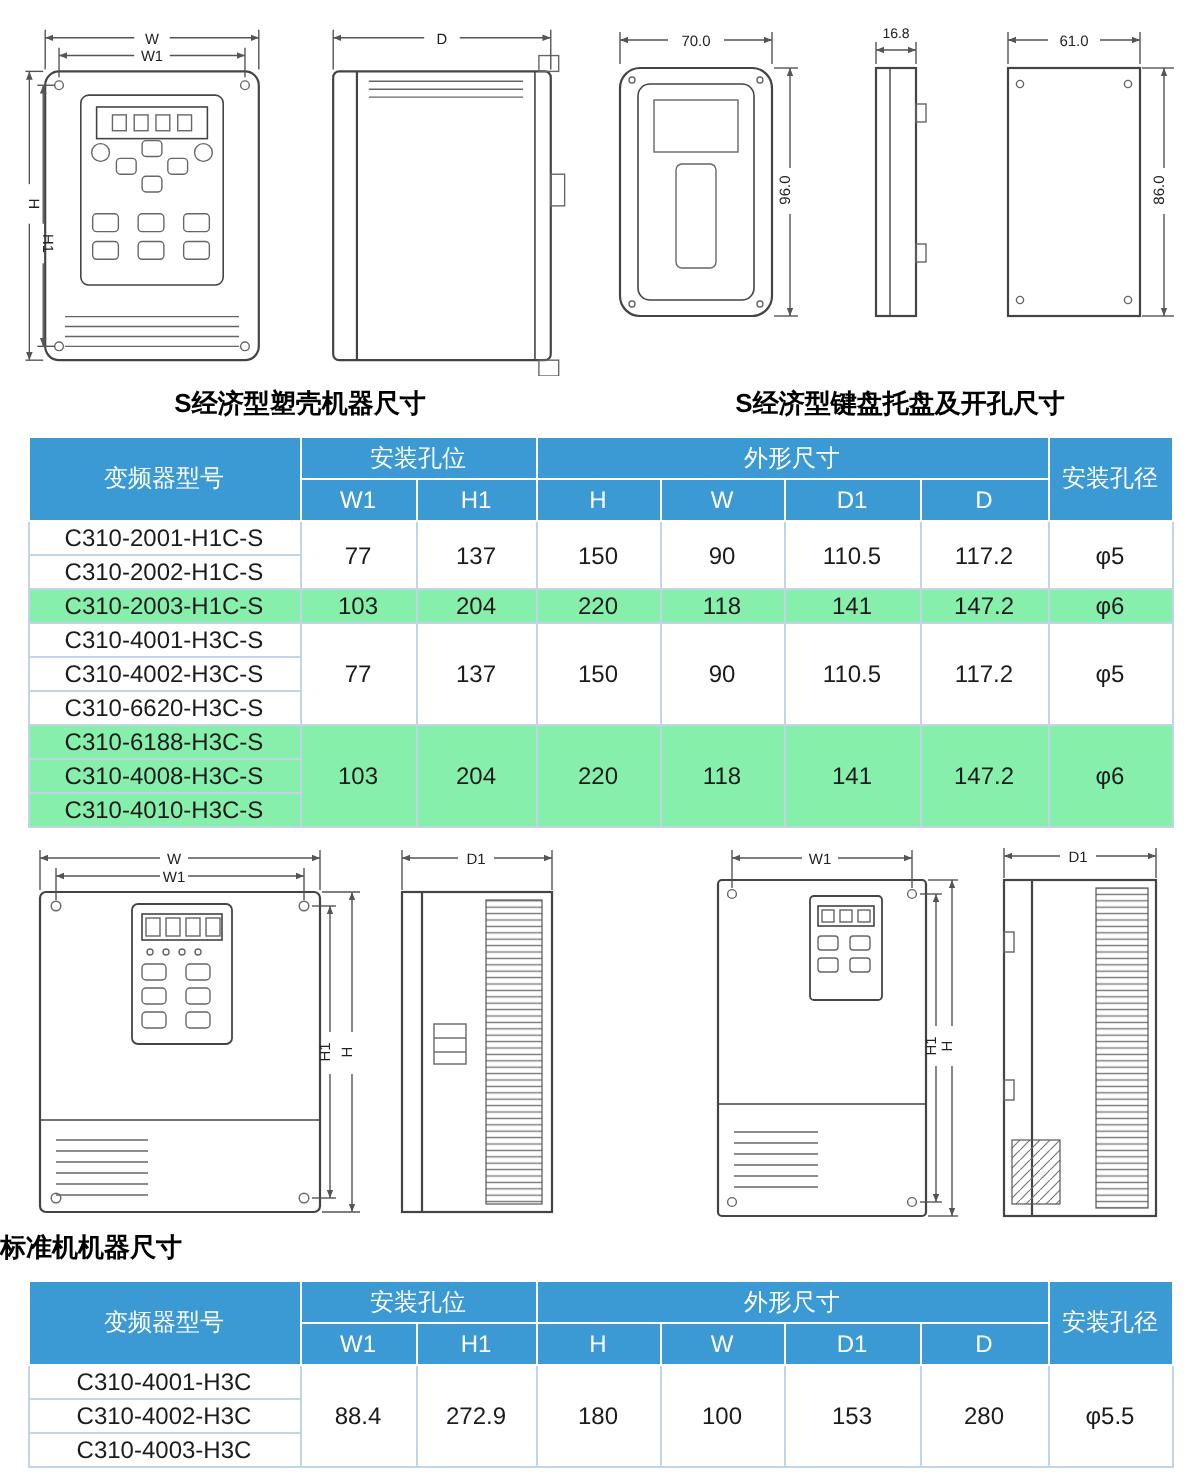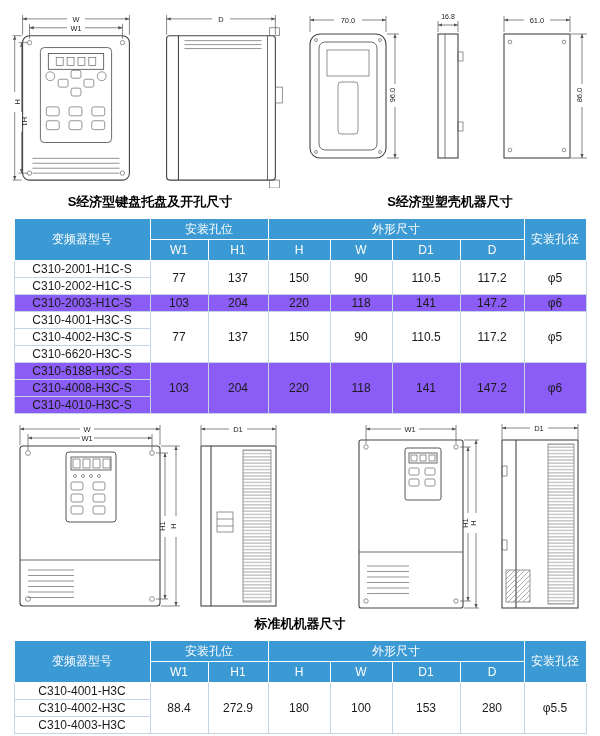--- a/index.html
+++ b/index.html
@@ -19,33 +19,33 @@
   .kp-group { display:flex; gap:24px; margin-top:4px; }
   svg { display:block; }
   svg text { font-family:"Liberation Sans", sans-serif; font-size:7.5px; fill:#222; text-anchor:middle; }
   .outline { stroke:#444; fill:none; stroke-width:1.1; }
   .detail  { stroke:#666; fill:none; stroke-width:0.7; }
   .dim     { stroke:#555; fill:none; stroke-width:0.7; }
 
   
   .cap-row { display:flex; margin-top:5px; }
   .cap { flex:1; text-align:center; font-size:13px; font-weight:700; color:#000; }
-  .cap-single { margin-top:3px; text-align:center; font-size:13px; font-weight:700; color:#000; }
+  .cap-single { margin-top:3px; font-size:13px; font-weight:700; color:#000; }
 
   
   .dim-table { border-collapse:collapse; table-layout:fixed; width:572px; margin:7px auto 4px; font-size:12px; }
   .dim-table th {
     background:#3b99d4; color:#fff; font-weight:400;
     border:1px solid #fff; height:21px; padding:0 2px; text-align:center;
   }
   .dim-table td {
     border:1px solid #c2d4e6; background:#fff; text-align:center;
     height:17px; padding:0 2px; color:#1b1b1b;
   }
-  .dim-table tr.tint td { background:#8b5cf6; }
+  .dim-table tr.tint td { background:#86efac; }
 </style>
 </head>
 <body>
 
 <div class="page">
 
   <svg style="position:absolute;width:0;height:0" aria-hidden="true">
     <defs>
       <marker id="arw" markerWidth="7" markerHeight="7" refX="6" refY="3" orient="auto-start-reverse">
         <path d="M0,0.6 L6,3 L0,5.4 z" fill="#555"></path>
@@ -208,22 +208,22 @@
           <line x1="88" y1="22" x2="88" y2="72" marker-start="url(#arw)"></line>
           <line x1="88" y1="95" x2="88" y2="146" marker-end="url(#arw)"></line>
         </g>
         <text x="43" y="11">61.0</text>
         <text transform="rotate(-90 88 83)" x="88" y="83">86.0</text>
       </svg>
     </div>
   </div>
 
   <div class="cap-row">
+    <div class="cap">S经济型塑壳机器尺寸</div>
     <div class="cap">S经济型键盘托盘及开孔尺寸</div>
-    <div class="cap">S经济型塑壳机器尺寸</div>
   </div>
 
   <table class="dim-table">
     <colgroup>
       <col style="width:136px">
         <col style="width:58px">
         <col style="width:60px">
         <col style="width:62px">
       <col style="width:62px">
         <col style="width:68px">

